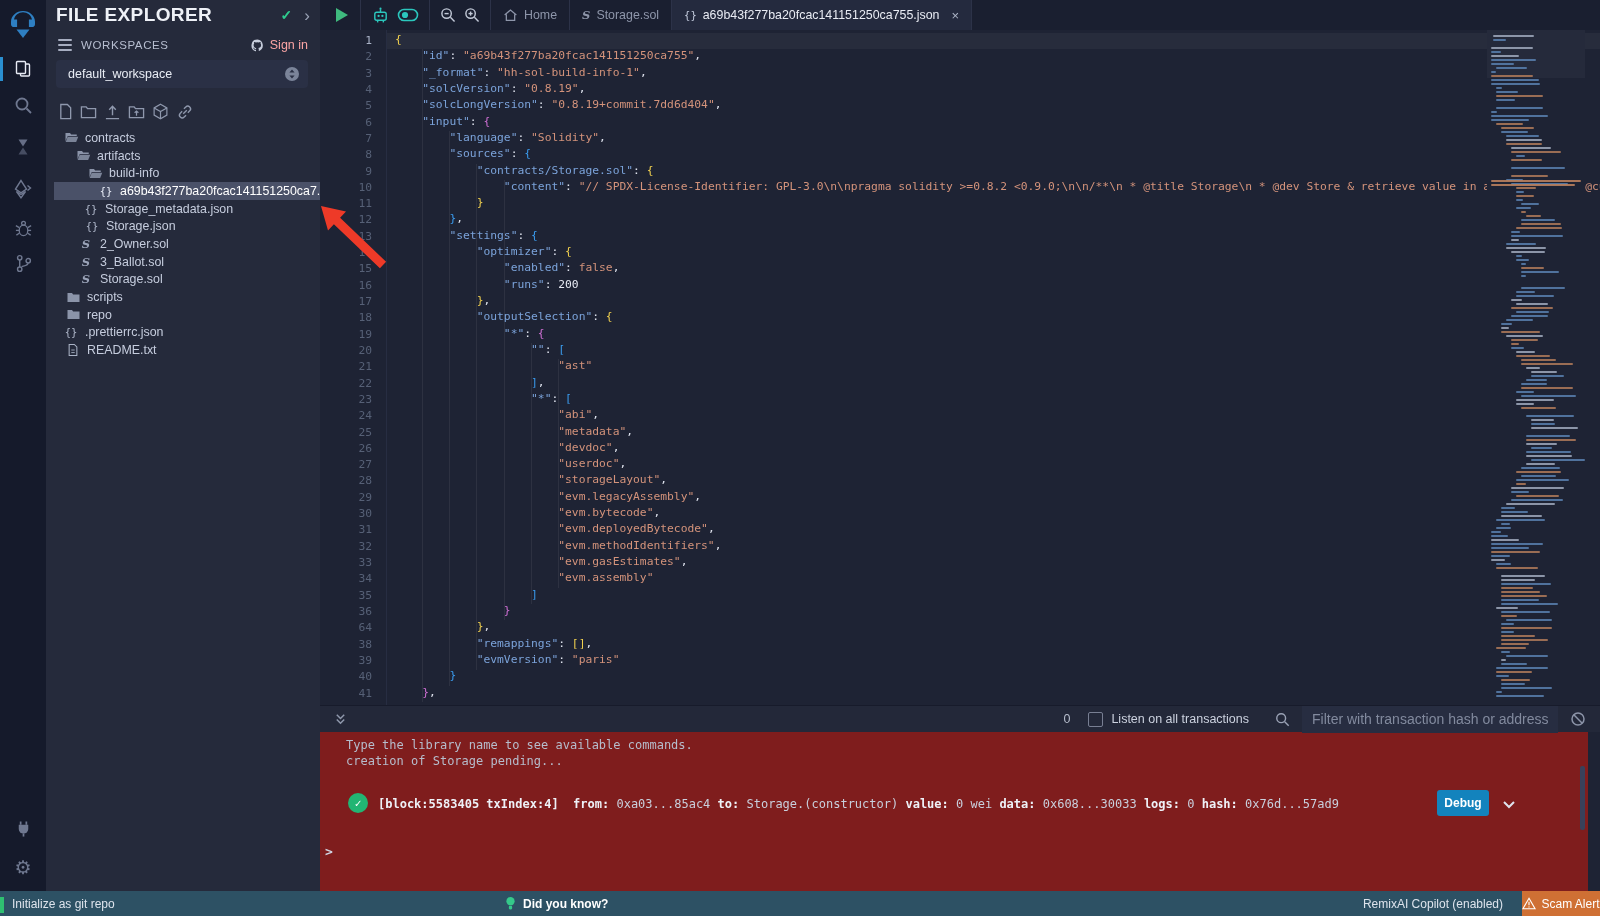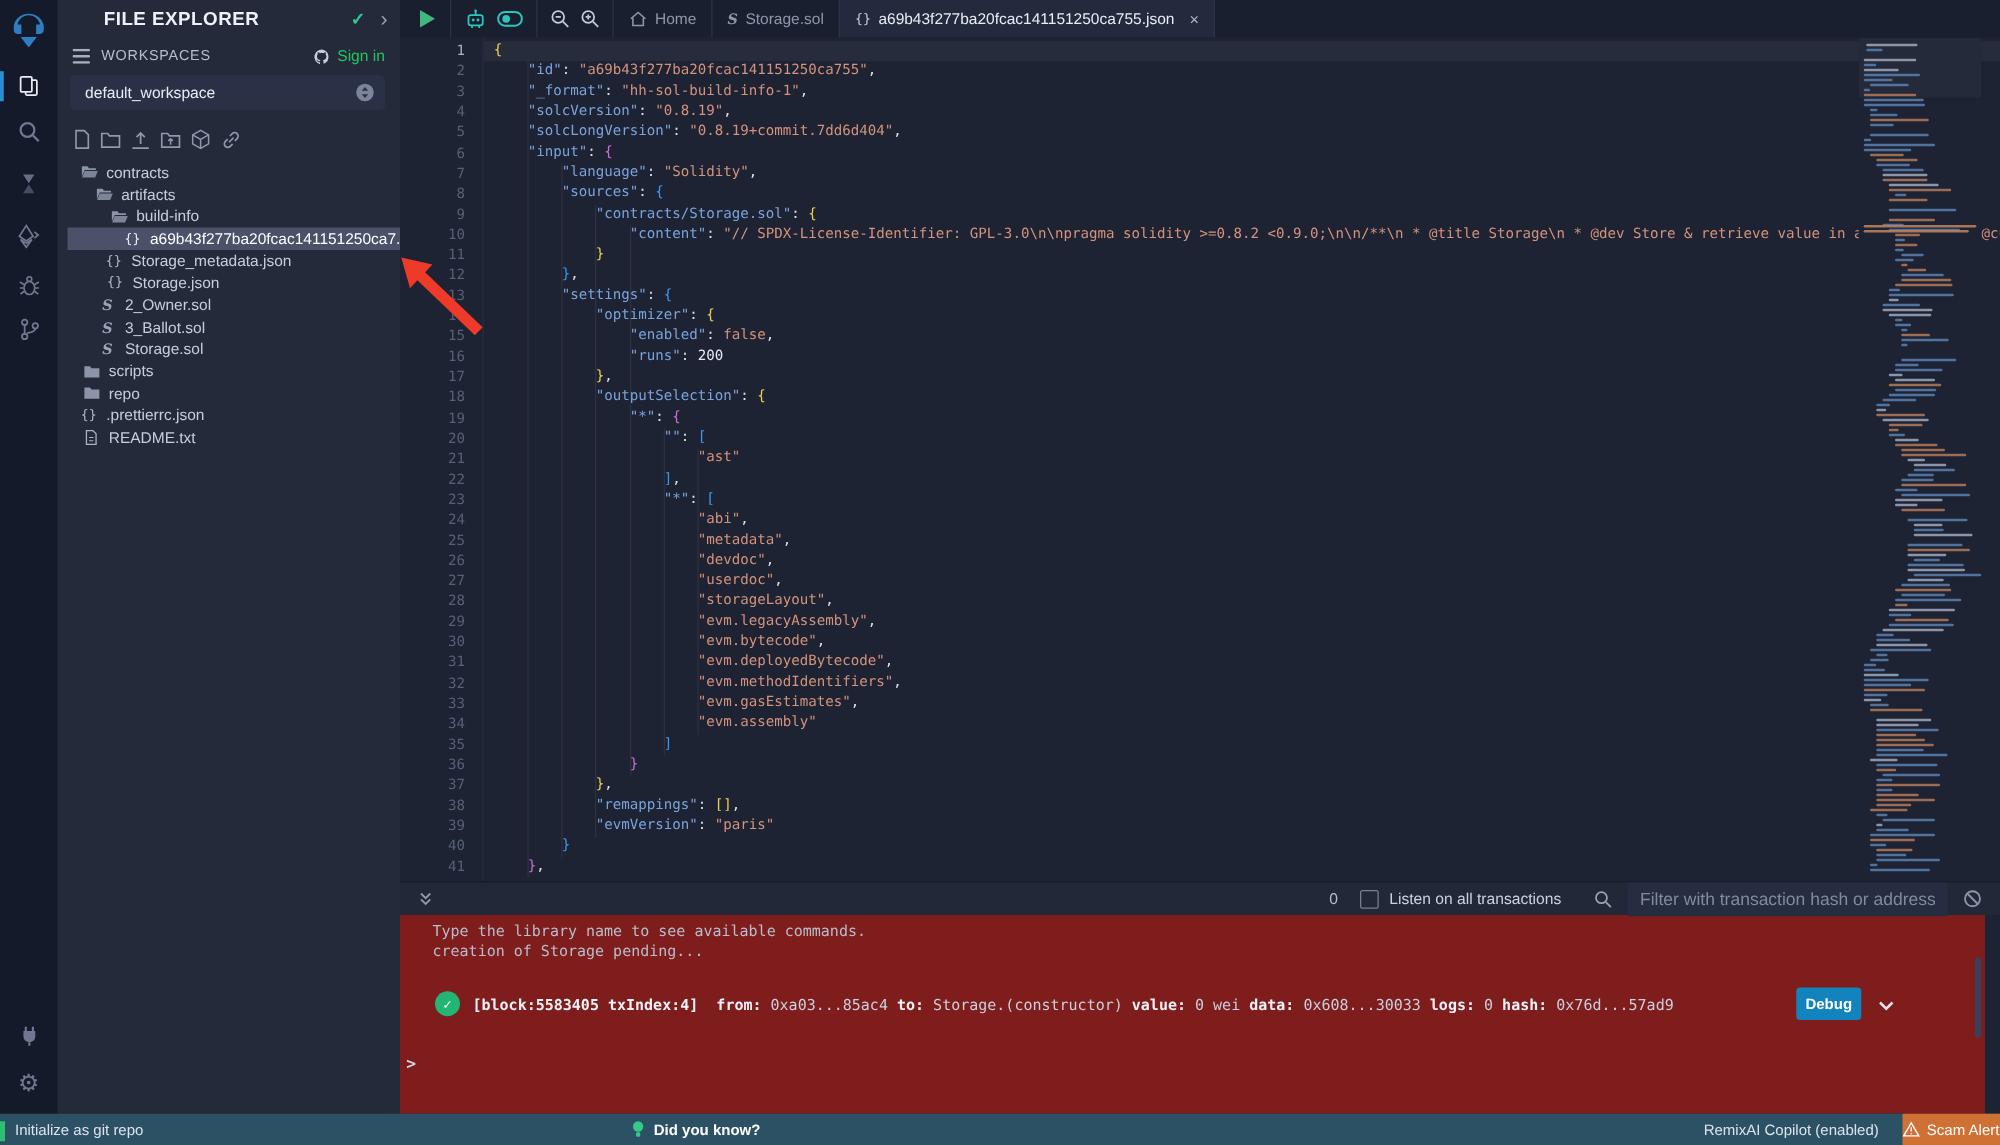--- a/index.html
+++ b/index.html
@@ -7,27 +7,27 @@
        font-family:"Liberation Sans",sans-serif;-webkit-font-smoothing:antialiased;}
   
   #activity{position:absolute;left:0;top:0;width:46px;height:891px;background:#151a2b;z-index:5;}
   .aicon{position:absolute;left:0;width:46px;height:24px;display:flex;align-items:center;justify-content:center;color:#6f7890;cursor:pointer;}
   .aicon.active{color:#e8ecf5;}
   .aicon.active::before{content:"";position:absolute;left:0;top:0;width:3px;height:24px;background:#2a8fd0;}
   .aicon svg{display:block;}
   
   #sidepanel{position:absolute;left:46px;top:0;width:274px;height:891px;background:#252a3b;z-index:4;}
   .fe-header{position:absolute;top:0;left:0;right:0;height:30px;display:flex;align-items:center;padding:0 10px;}
-  .fe-title{flex:1;font-size:15px;font-weight:bold;color:#eef1f7;letter-spacing:.4px;margin-left:27px;}
+  .fe-title{flex:1;font-size:19px;font-weight:bold;color:#eef1f7;letter-spacing:.4px;}
   .fe-check{color:#2ecc8e;font-weight:bold;font-size:14px;margin-right:12px;}
   .fe-chev{color:#9aa2b5;font-size:17px;line-height:1;}
   .fe-ws{position:absolute;top:36px;left:12px;right:12px;height:18px;display:flex;align-items:center;}
   .ws-label{font-size:11.5px;color:#b7bed0;letter-spacing:.6px;margin-left:9px;}
   .ws-spacer{flex:1;}
-  .signin{display:flex;align-items:center;gap:5px;color:#22c55e;font-size:12.5px;cursor:pointer;}
+  .signin{display:flex;align-items:center;gap:5px;color:#fca5a5;font-size:12.5px;cursor:pointer;}
   .fe-select{position:absolute;top:60px;left:10px;right:12px;height:28px;background:#2a3045;border-radius:4px;
              display:flex;align-items:center;padding:0 8px 0 12px;cursor:pointer;}
   .fe-select-label{flex:1;font-size:12.5px;color:#e8ecf4;}
   #fe-toolbar{position:absolute;top:103px;left:12px;display:flex;gap:7px;color:#8f98ad;}
   #fe-toolbar .tbi{cursor:pointer;display:flex;align-items:center;}
   #tree{position:absolute;top:129px;left:0;right:0;}
   .trow{height:17.7px;display:flex;align-items:center;gap:6px;font-size:12.4px;color:#c6cdde;cursor:pointer;white-space:nowrap;overflow:hidden;}
   .trow.sel{background:#4a5168;color:#fff;margin-left:8px;}
   .trow .ticon{width:16px;display:flex;justify-content:center;flex:none;}
   .ticon-folder{color:#8b94a9;} .ticon-json{color:#aeb6c9;font-family:"DejaVu Sans Mono",monospace;font-size:10.5px;}
@@ -431,21 +431,21 @@
           <div>27</div>
           <div>28</div>
           <div>29</div>
           <div>30</div>
           <div>31</div>
           <div>32</div>
           <div>33</div>
           <div>34</div>
           <div>35</div>
           <div>36</div>
-          <div>37</div>
+          <div>64</div>
           <div>38</div>
           <div>39</div>
           <div>40</div>
           <div>41</div>
         </div>
       <div class="gutsep"></div>
       <div id="code">
           <div class="cl"><span class="tk-g">{</span></div>
           <div class="cl"><span class="tk-w">    </span><span class="tk-k">"id"</span><span class="tk-p">: </span><span class="tk-s">"a69b43f277ba20fcac141151250ca755"</span><span class="tk-p">,</span></div>
           <div class="cl"><span class="tk-w">    </span><span class="tk-k">"_format"</span><span class="tk-p">: </span><span class="tk-s">"hh-sol-build-info-1"</span><span class="tk-p">,</span></div>

